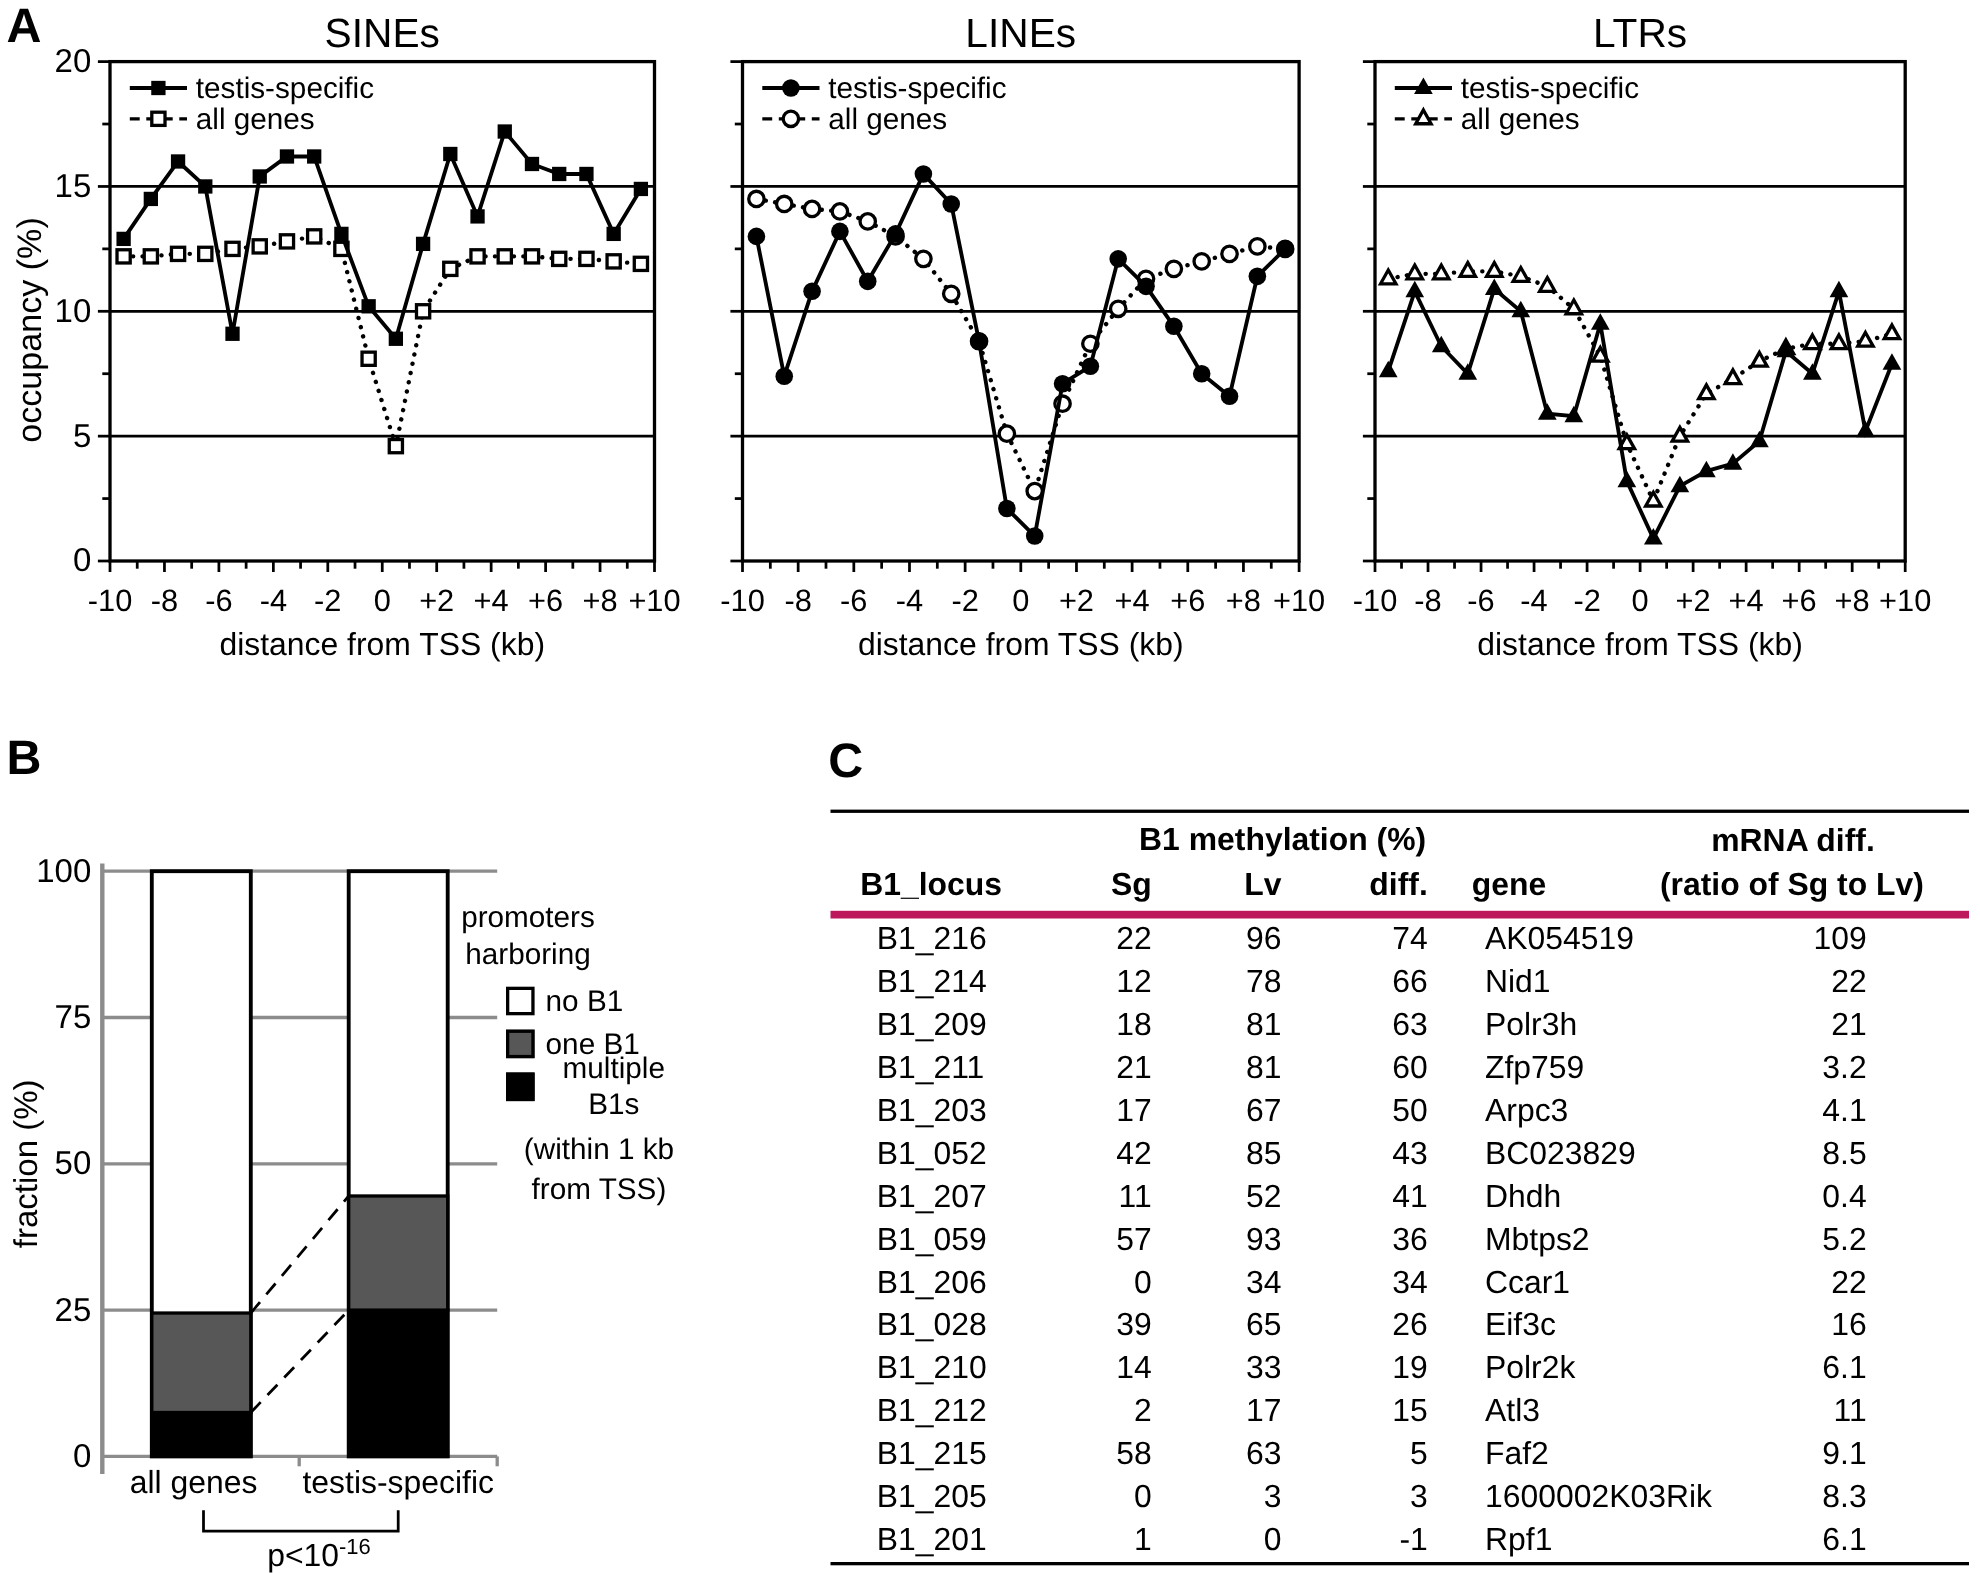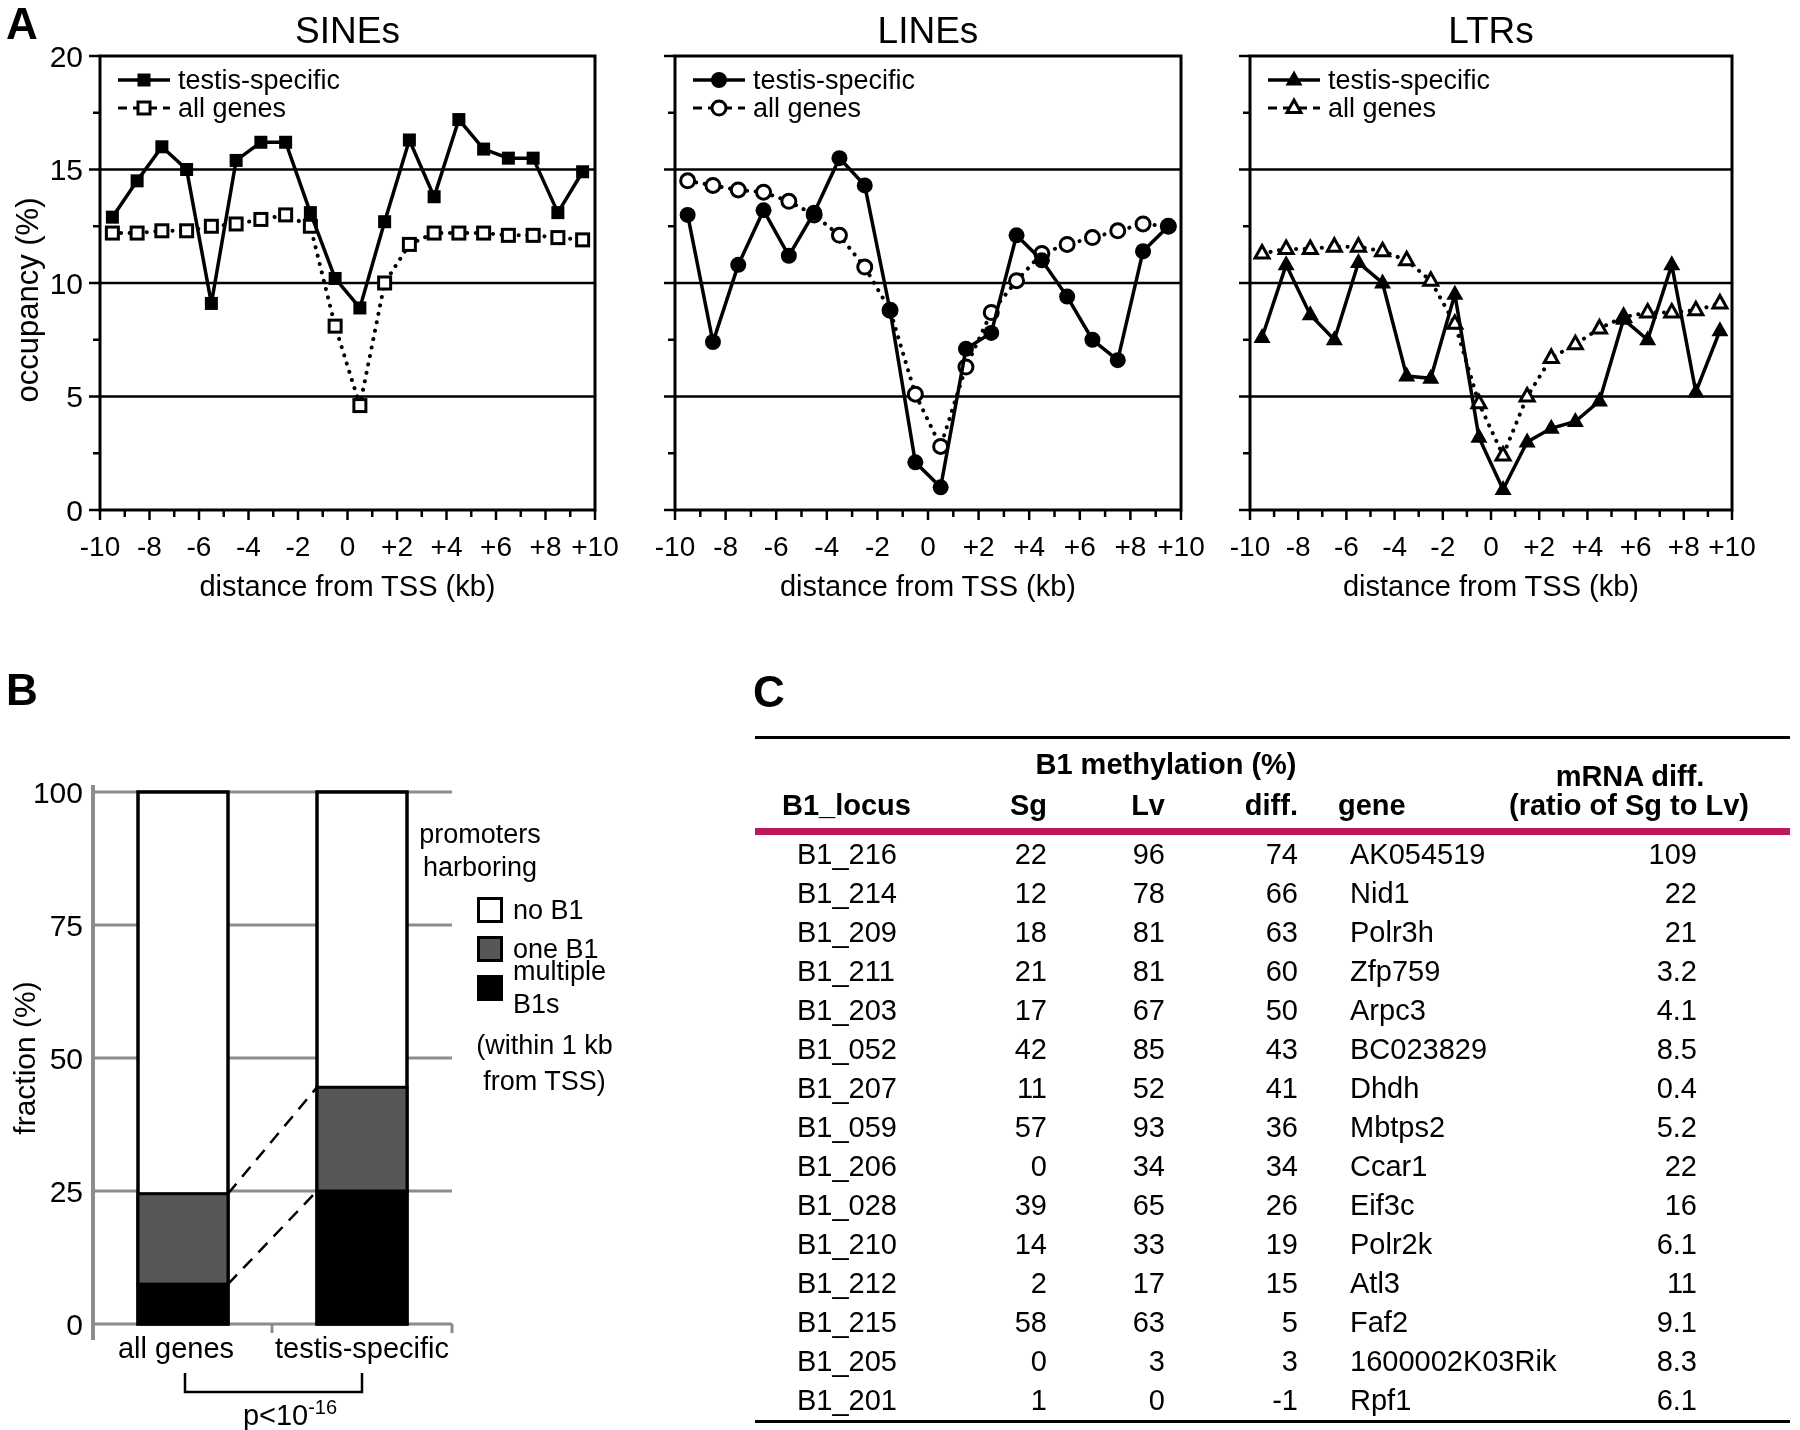--- a/index.html
+++ b/index.html
@@ -4,33 +4,33 @@
 <style>
   html,body{margin:0;padding:0;background:#ffffff;}
   body{font-family:"Liberation Sans", sans-serif; color:#000;}
   .canvas{position:relative;width:1800px;height:1430px;background:#fff;overflow:hidden;}
   svg{position:absolute;left:0;top:0;}
   .plabel{position:absolute;font-size:44px;font-weight:bold;line-height:44px;}
   
   .bleg{position:absolute;left:410px;top:818px;width:210px;font-size:27px;line-height:33px;}
   .bleg-title{width:140px;text-align:center;}
   .bleg-items{margin-top:12px;}
-  .bleg-item{display:flex;align-items:center;margin-left:67px;margin-top:13px;height:26px;}
+  .bleg-item{display:flex;align-items:center;margin-left:50px;margin-top:13px;height:26px;text-align:center;}
   .swatch{display:inline-block;width:20px;height:20px;border:3px solid #000;margin-right:10px;flex:none;}
   .bleg-note{width:205px;text-align:center;line-height:36px;margin-left:32px;}
   .bleg-note.first{margin-top:26px;}
   
   .pval{position:absolute;left:225px;top:1396px;width:130px;text-align:center;font-size:29px;}
   .pval sup{font-size:20px;}
   
   .ctable{position:absolute;left:755px;top:736px;width:1035px;border-top:3px solid #000;border-bottom:3px solid #000;font-size:29px;}
   .thead{position:relative;height:89px;border-bottom:7px solid #be185d;font-weight:bold;}
   .thead span{position:absolute;white-space:nowrap;}
   .h-meth{left:261px;top:9px;width:300px;text-align:center;}
-  .h-mrna{left:725px;top:21px;width:300px;text-align:center;}
+  .h-mrna{left:725px;top:10px;width:300px;text-align:center;}
   .h-b1loc{left:27px;top:50px;}
   .h-sg{left:180px;top:50px;width:112px;text-align:right;}
   .h-lv{left:300px;top:50px;width:110px;text-align:right;}
   .h-diff{left:425px;top:50px;width:118px;text-align:right;}
   .h-gene{left:583px;top:50px;}
   .h-ratio{left:724px;top:50px;width:300px;text-align:center;}
   .crow{position:relative;height:39px;line-height:39px;}
   .crow span{position:absolute;white-space:nowrap;line-height:39px;}
   .c-locus{left:42px;}
   .c-sg{left:180px;width:112px;text-align:right;}

